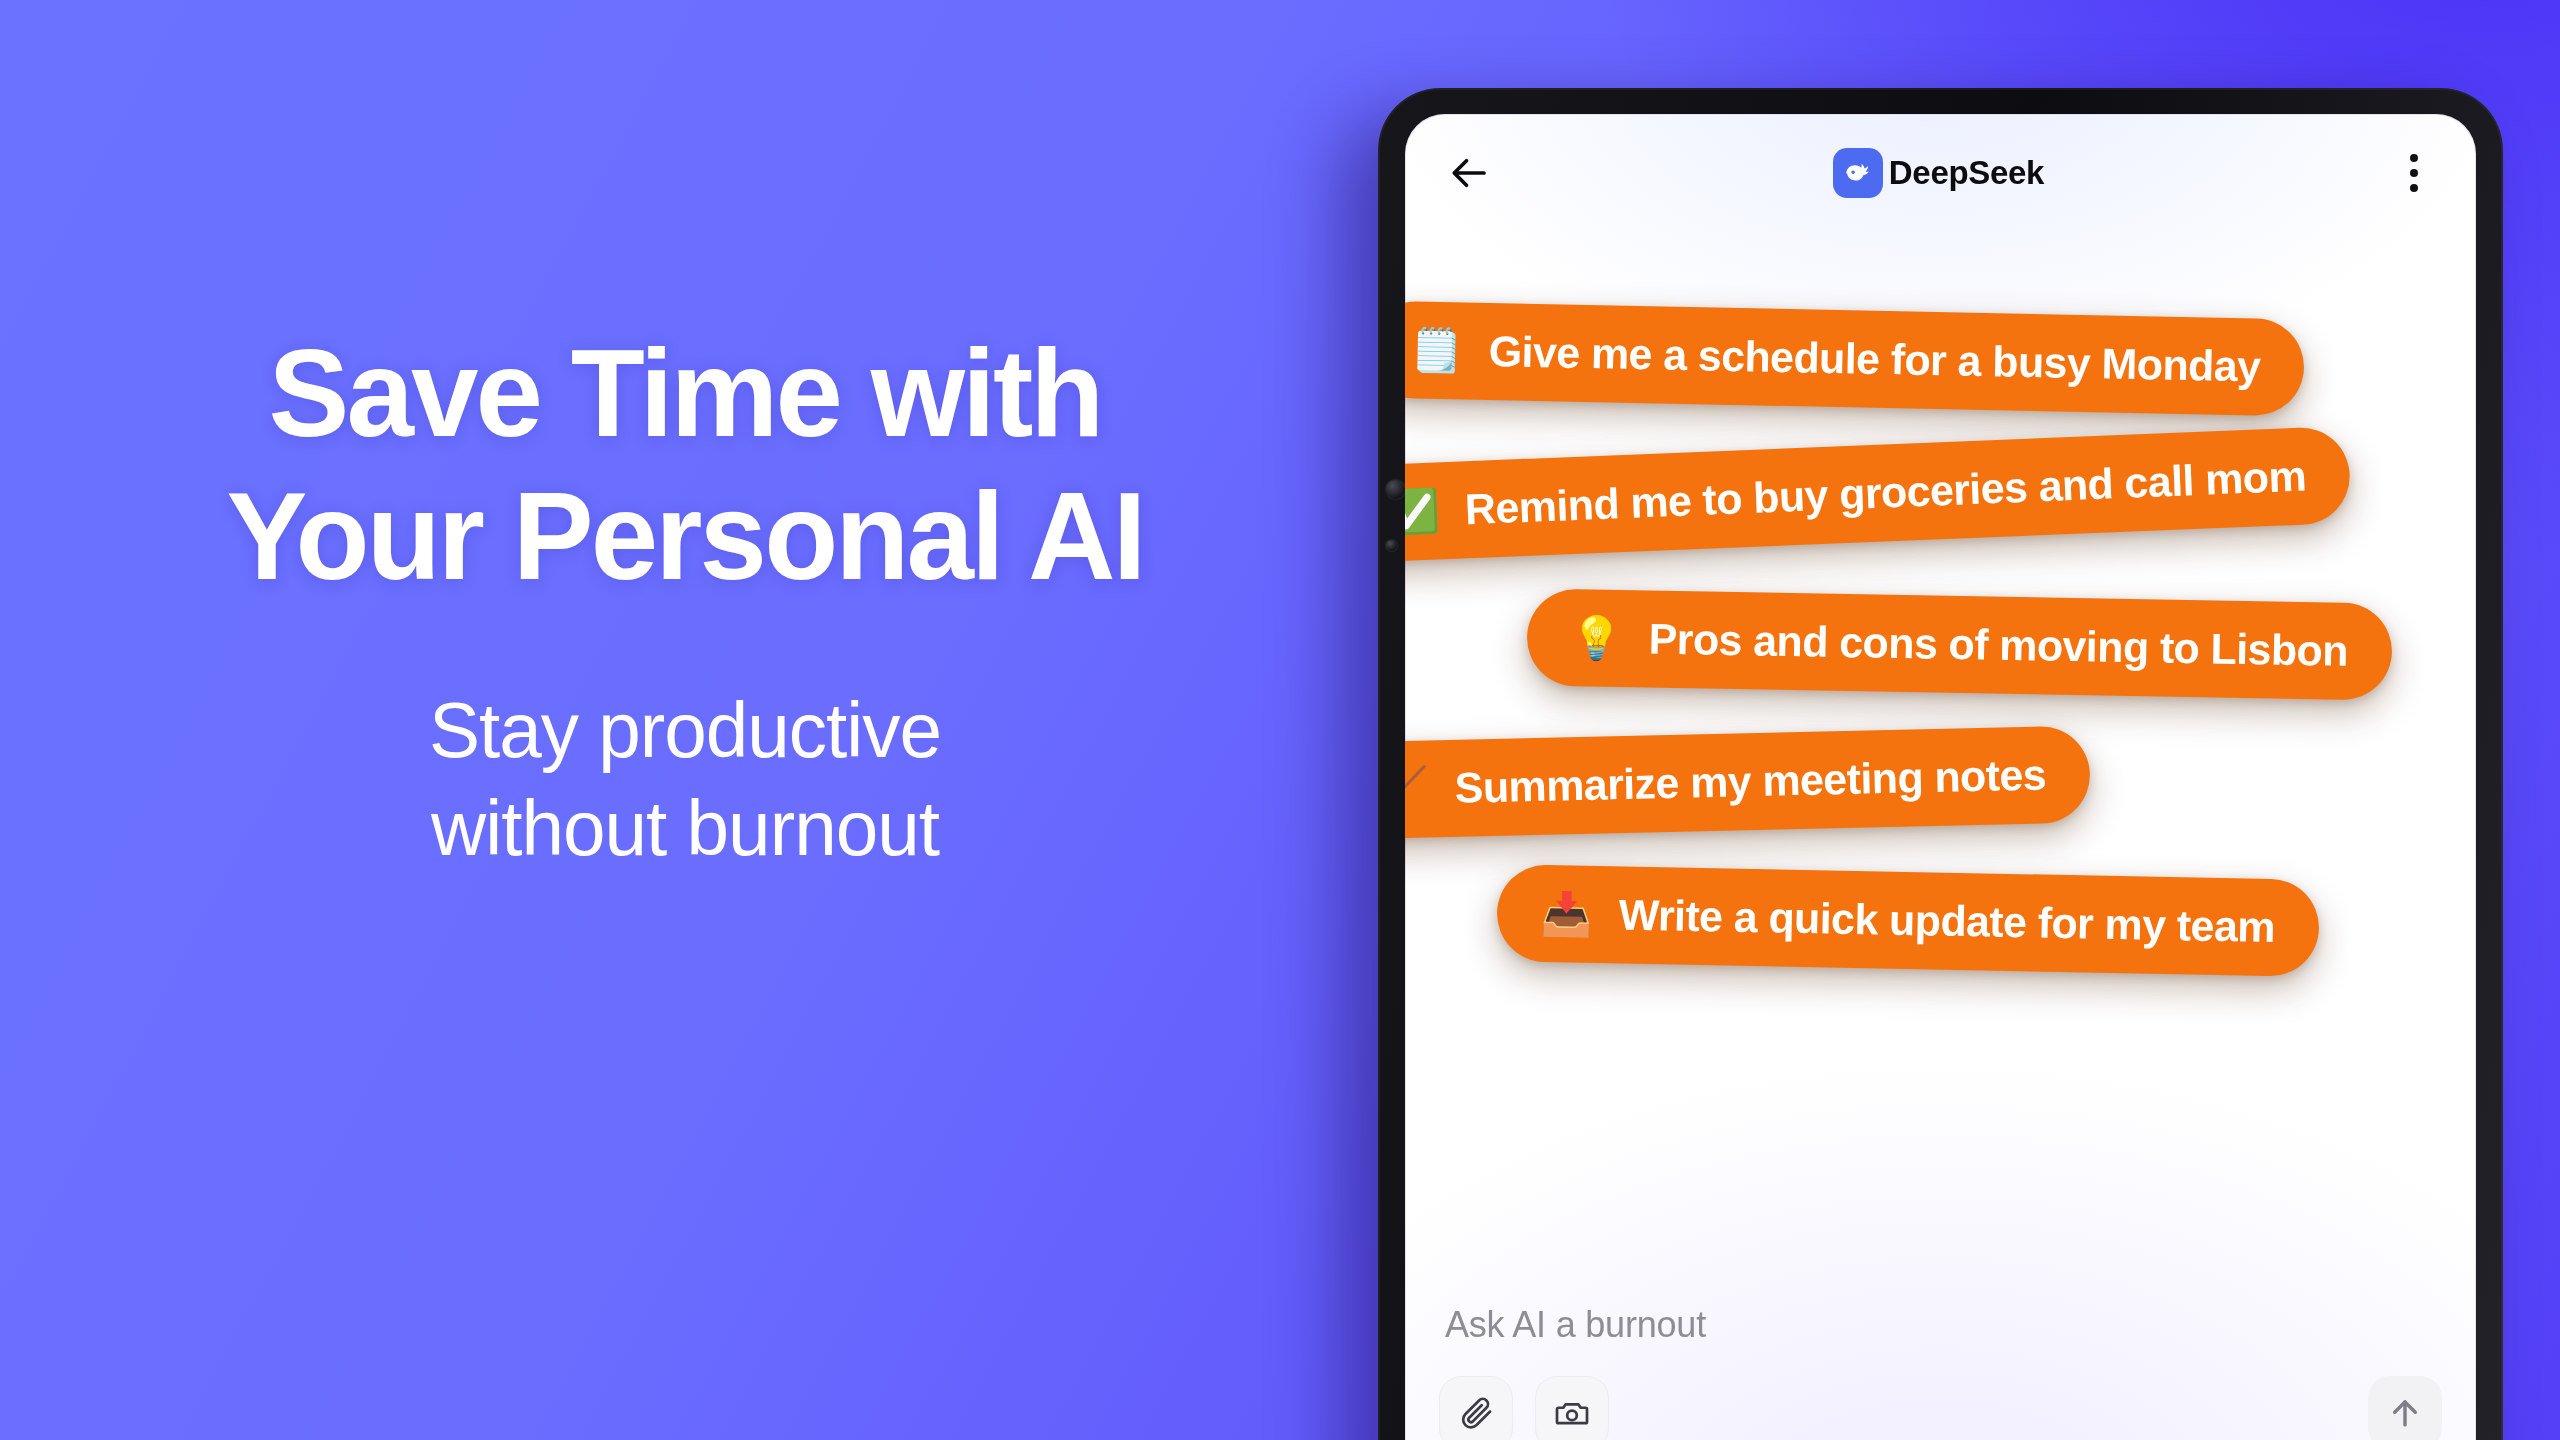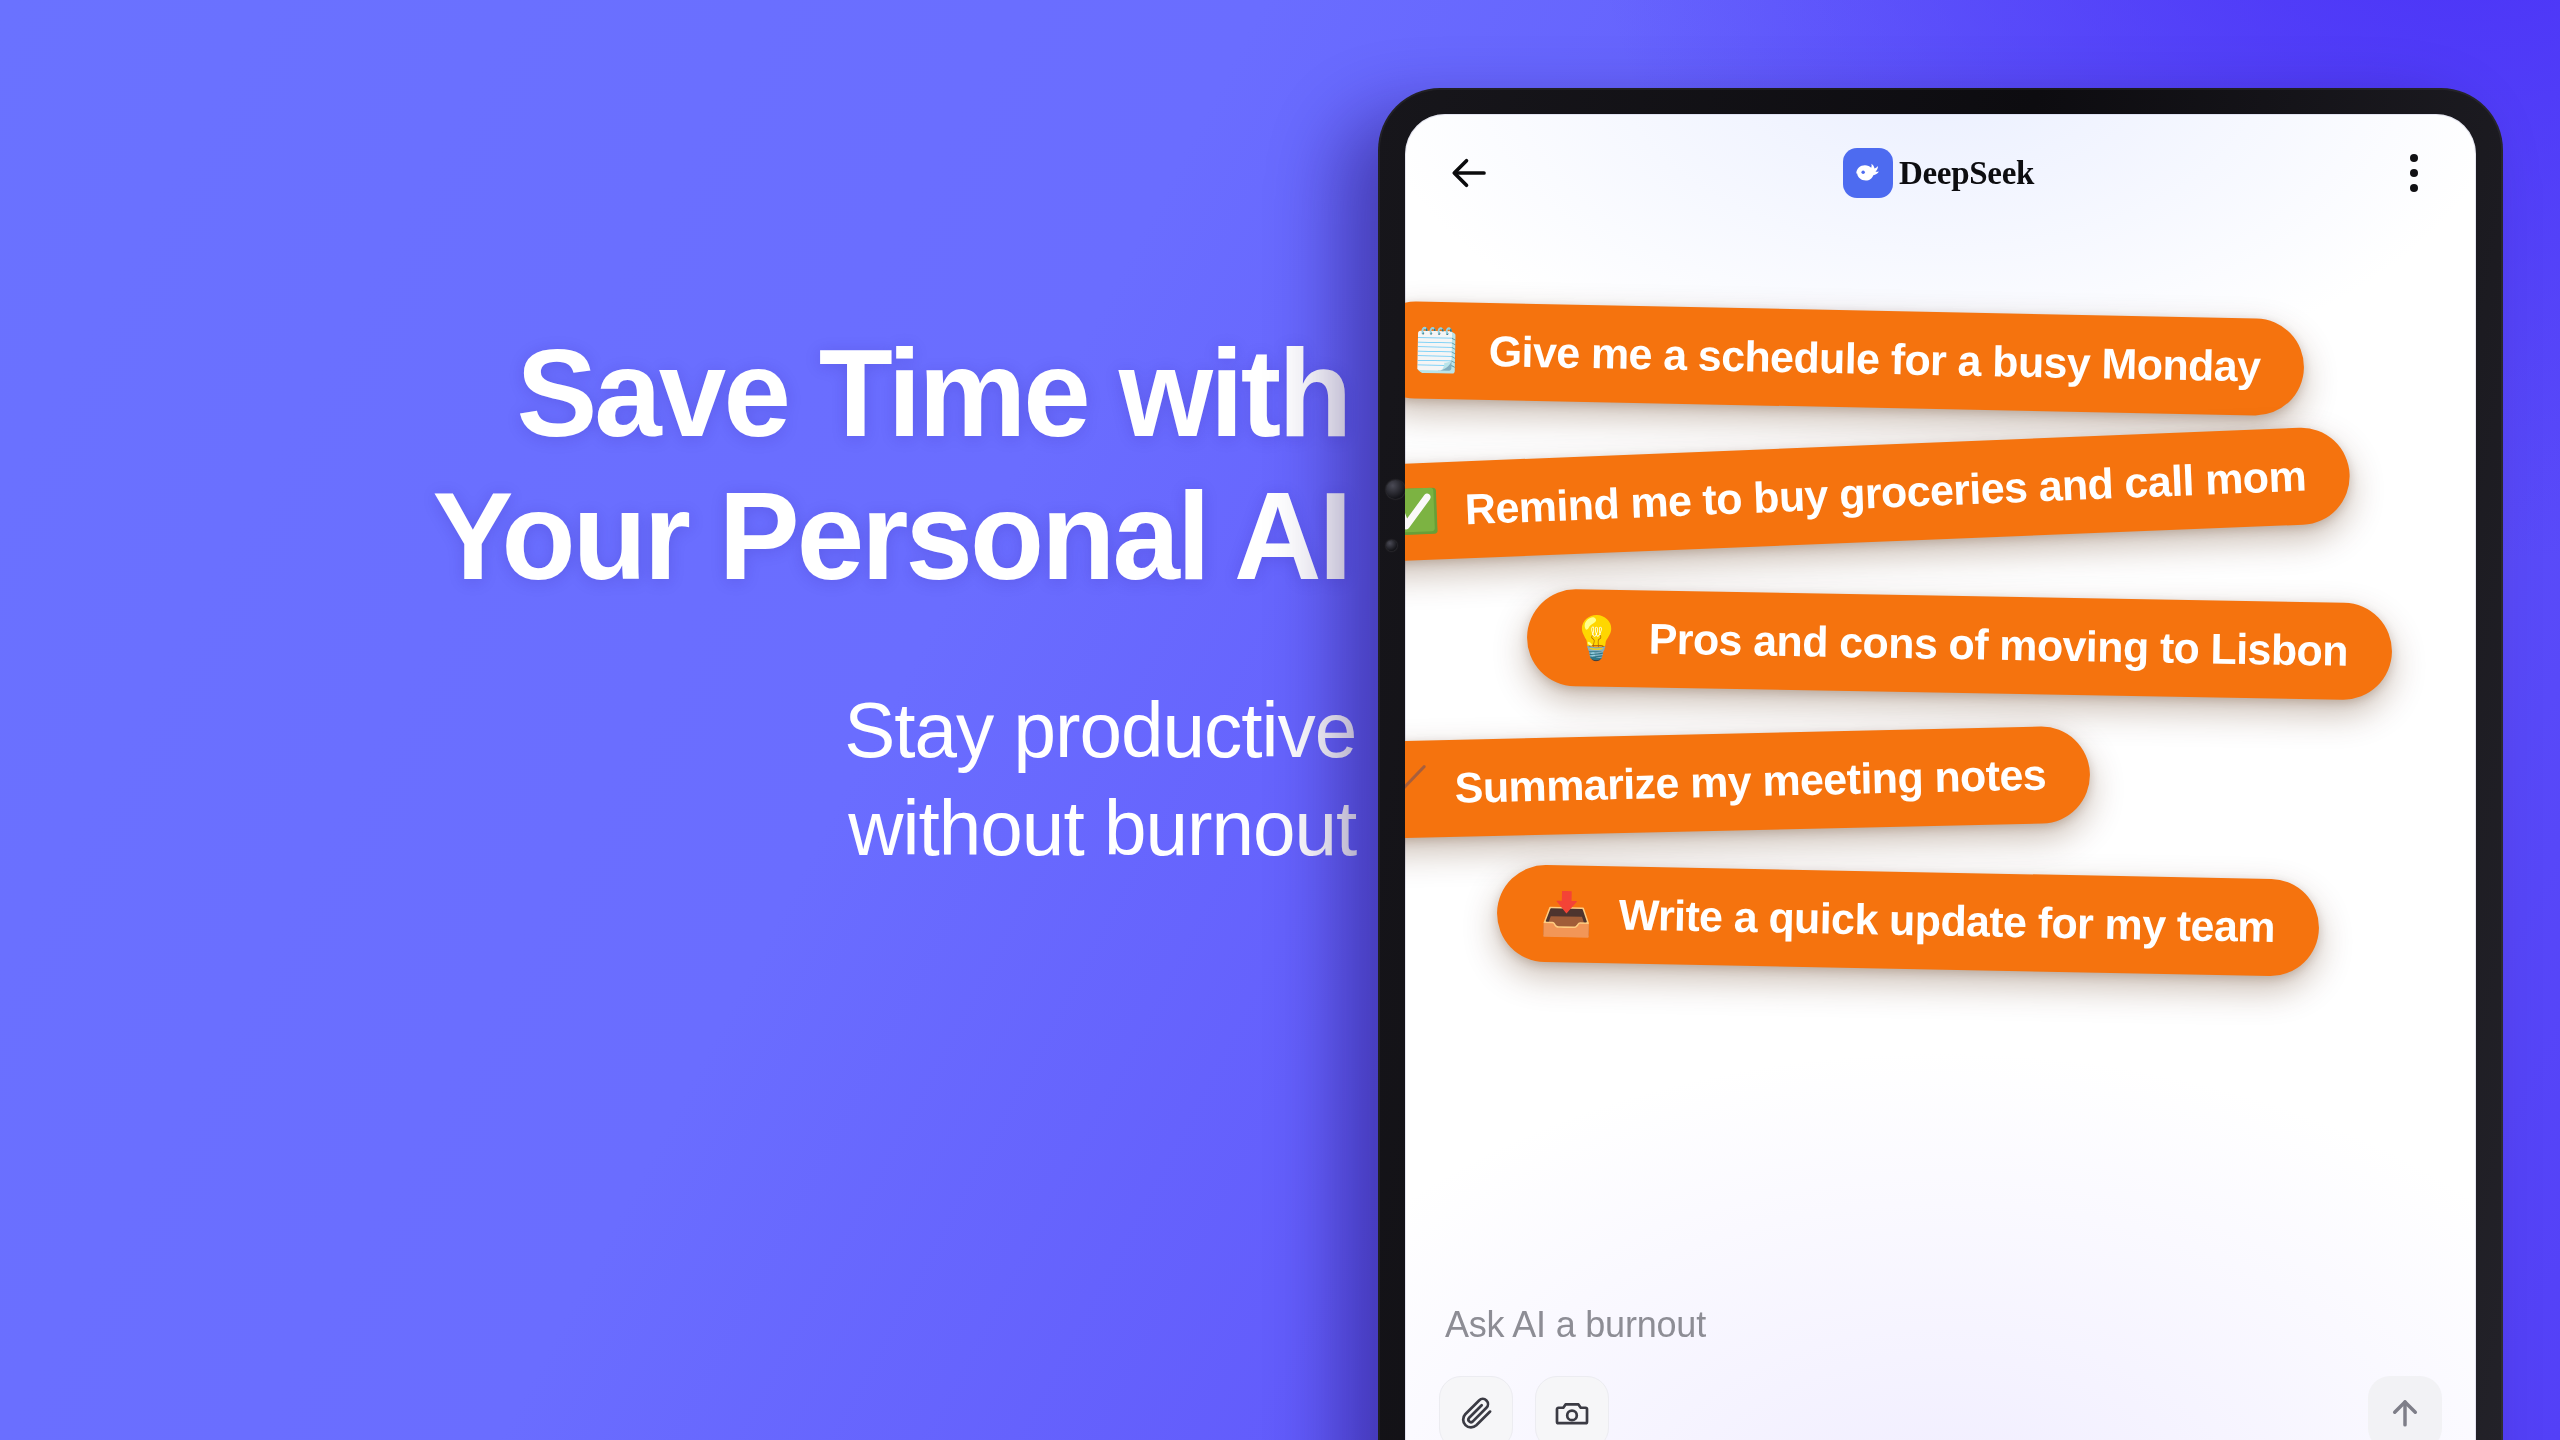--- a/index.html
+++ b/index.html
@@ -17,21 +17,21 @@
       radial-gradient(ellipse 1400px 1100px at 2460px -120px, #4a32f7 0%, rgba(74,50,247,0) 62%),
       linear-gradient(118deg, #6a72ff 0%, #6a6dff 38%, #6159fb 66%, #5340f7 100%);
     overflow:hidden;
   }
 
   
   .copy {
     position:absolute;
     left:0; top:330px;
     width:1370px;
-    text-align:right;
+    text-align:center;
     color:#ffffff;
   }
   .headline {
     font-family:"Liberation Sans", sans-serif;
     font-weight:bold;
     font-size:125px;
     line-height:1.0;
     letter-spacing:-3px;
     transform:scaleX(0.97);
     text-shadow:0 2px 16px rgba(40,20,140,.18);
@@ -100,21 +100,20 @@
   .back-btn {
     width:62px; height:62px;
     display:flex; align-items:center; justify-content:center;
     color:#0b0b0d;
   }
   .appbar-center {
     flex:1;
     display:flex; align-items:center; justify-content:center;
     gap:6px;
     margin-left:-10px;
-    font-family:Liberation Serif, serif;
   }
   .brand-logo {
     width:50px; height:50px;
     border-radius:14px;
     background:#4d6bf0;
     display:flex; align-items:center; justify-content:center;
     flex:none;
   }
   .brand-name {
     font-size:33px;

